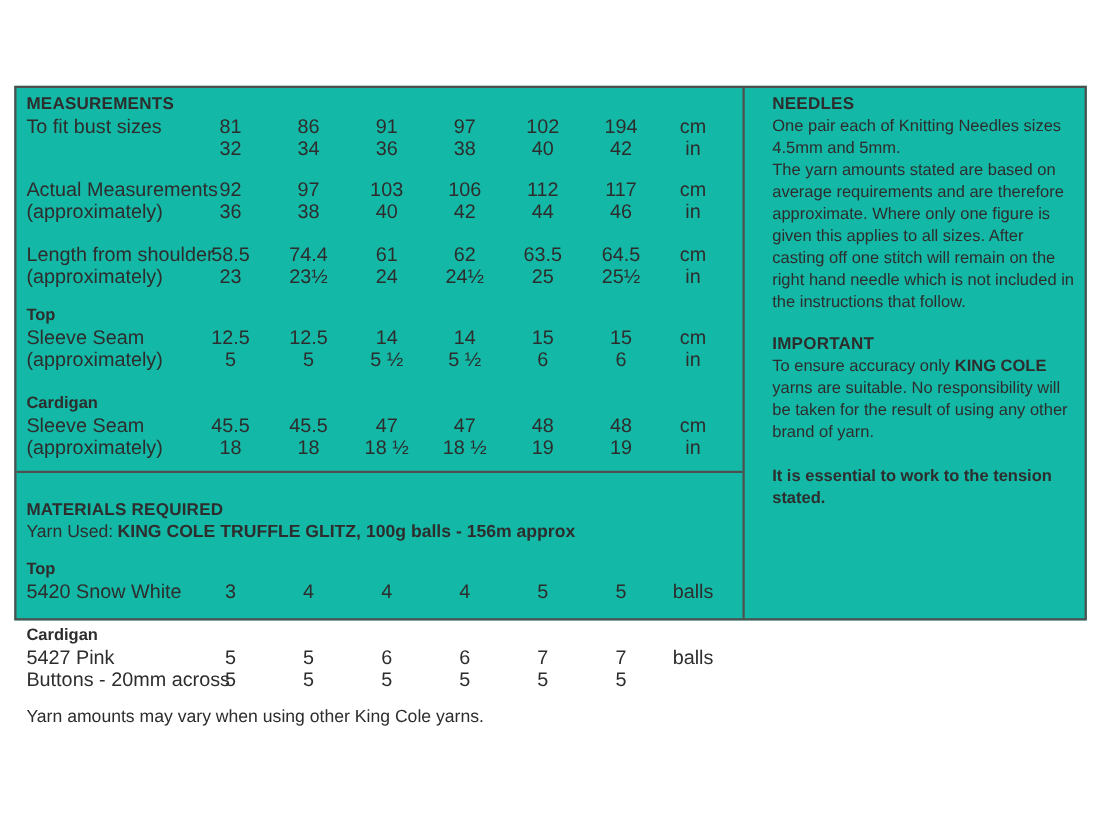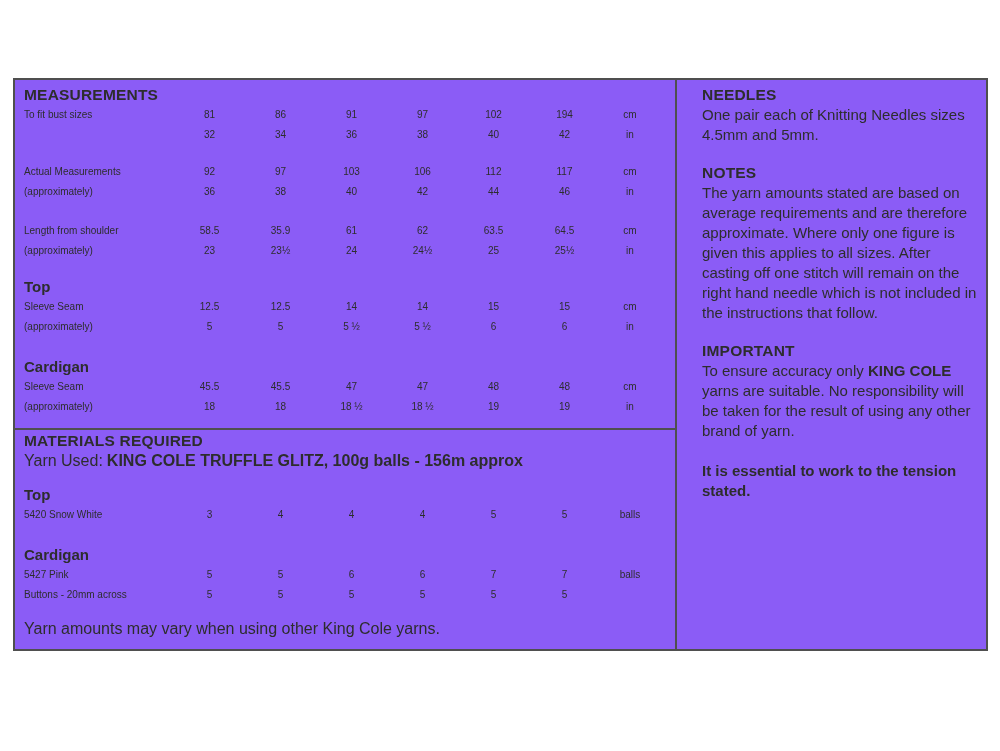--- a/index.html
+++ b/index.html
@@ -3,36 +3,36 @@
 <meta charset="utf-8">
 <style>
   * { margin:0; padding:0; box-sizing:border-box; }
   html,body { background:#ffffff; }
   body {
     width:1000px; height:751px; position:relative;
     font-family:"Liberation Sans", sans-serif;
     color:#2d2d2d; -webkit-font-smoothing:antialiased;
   }
   .sheet {
-    position:absolute; left:13px; top:78px; width:975px; height:573px;
-    border:2px solid #4f4f4f; display:flex; background:#8b5cf6;
+    position:absolute; left:13px; top:78px; width:975px; height:486px;
+    border:2px solid #4f4f4f; display:flex; background:#14b8a6;
   }
   .left-panel { width:662px; border-right:2px solid #4f4f4f; }
   .right-panel { flex:1; padding:5px 8px 0 1px; font-size:15px; line-height:20px;margin-left:24px; }
 
   .meas-block { height:350px; border-bottom:2px solid #4f4f4f; padding:5px 0 0 9px; }
-  .mat-block  { padding:1px 0 0 9px; }
+  .mat-block  { padding:24px 0 0 9px; }
 
   .sec-title { font-weight:bold; font-size:15.5px; line-height:20px; letter-spacing:.2px; }
   .sub-head  { font-weight:bold; font-size:15px; line-height:20px; }
 
   .trow {
     display:grid;
     grid-template-columns:150px repeat(6,71px) 60px;
-    font-size:10px; line-height:20px;
+    font-size:18px; line-height:20px;
   }
   .trow .cl { white-space:nowrap; }
   .trow .cv, .trow .cu { text-align:center; white-space:nowrap; }
 
   .gap17 { margin-top:17px; }
   .gap19 { margin-top:19px; }
   .gap16 { margin-top:16px; }
   .gap20 { margin-top:20px; }
   .gap14 { margin-top:14px; }
   .gap18 { margin-top:18px; }
@@ -91,21 +91,21 @@
         <span class="cv">40</span>
         <span class="cv">42</span>
         <span class="cv">44</span>
         <span class="cv">46</span>
         <span class="cu">in</span>
       </div>
 
       <div class="trow gap19">
         <span class="cl">Length from shoulder</span>
         <span class="cv">58.5</span>
-        <span class="cv">35.9</span>
+        <span class="cv">74.4</span>
         <span class="cv">61</span>
         <span class="cv">62</span>
         <span class="cv">63.5</span>
         <span class="cv">64.5</span>
         <span class="cu">cm</span>
       </div>
       <div class="trow">
         <span class="cl">(approximately)</span>
         <span class="cv">23</span>
         <span class="cv">23½</span>
@@ -202,21 +202,20 @@
       </div>
 
       <div class="flow-line gap14">Yarn amounts may vary when using other King Cole yarns.</div>
     </div>
   </div>
 
   <div class="right-panel">
     <div class="sec-title">NEEDLES</div>
     <div class="para">One pair each of Knitting Needles sizes 4.5mm and 5mm.</div>
 
-    <div class="sec-title gap18">NOTES</div>
     <div class="para">The yarn amounts stated are based on average requirements and are therefore approximate.  Where only one figure is given this applies to all sizes.  After casting off one stitch will remain on the right hand needle which is not included in the instructions that follow.</div>
 
     <div class="sec-title gap18">IMPORTANT</div>
     <div class="para">
       <span>To ensure accuracy only </span><span class="bold">KING COLE</span><span> yarns are suitable.  No responsibility will be taken for the result of using any other brand of yarn.</span>
     </div>
 
     <div class="para bold gap20">It is essential to work to the tension stated.</div>
   </div>
 

